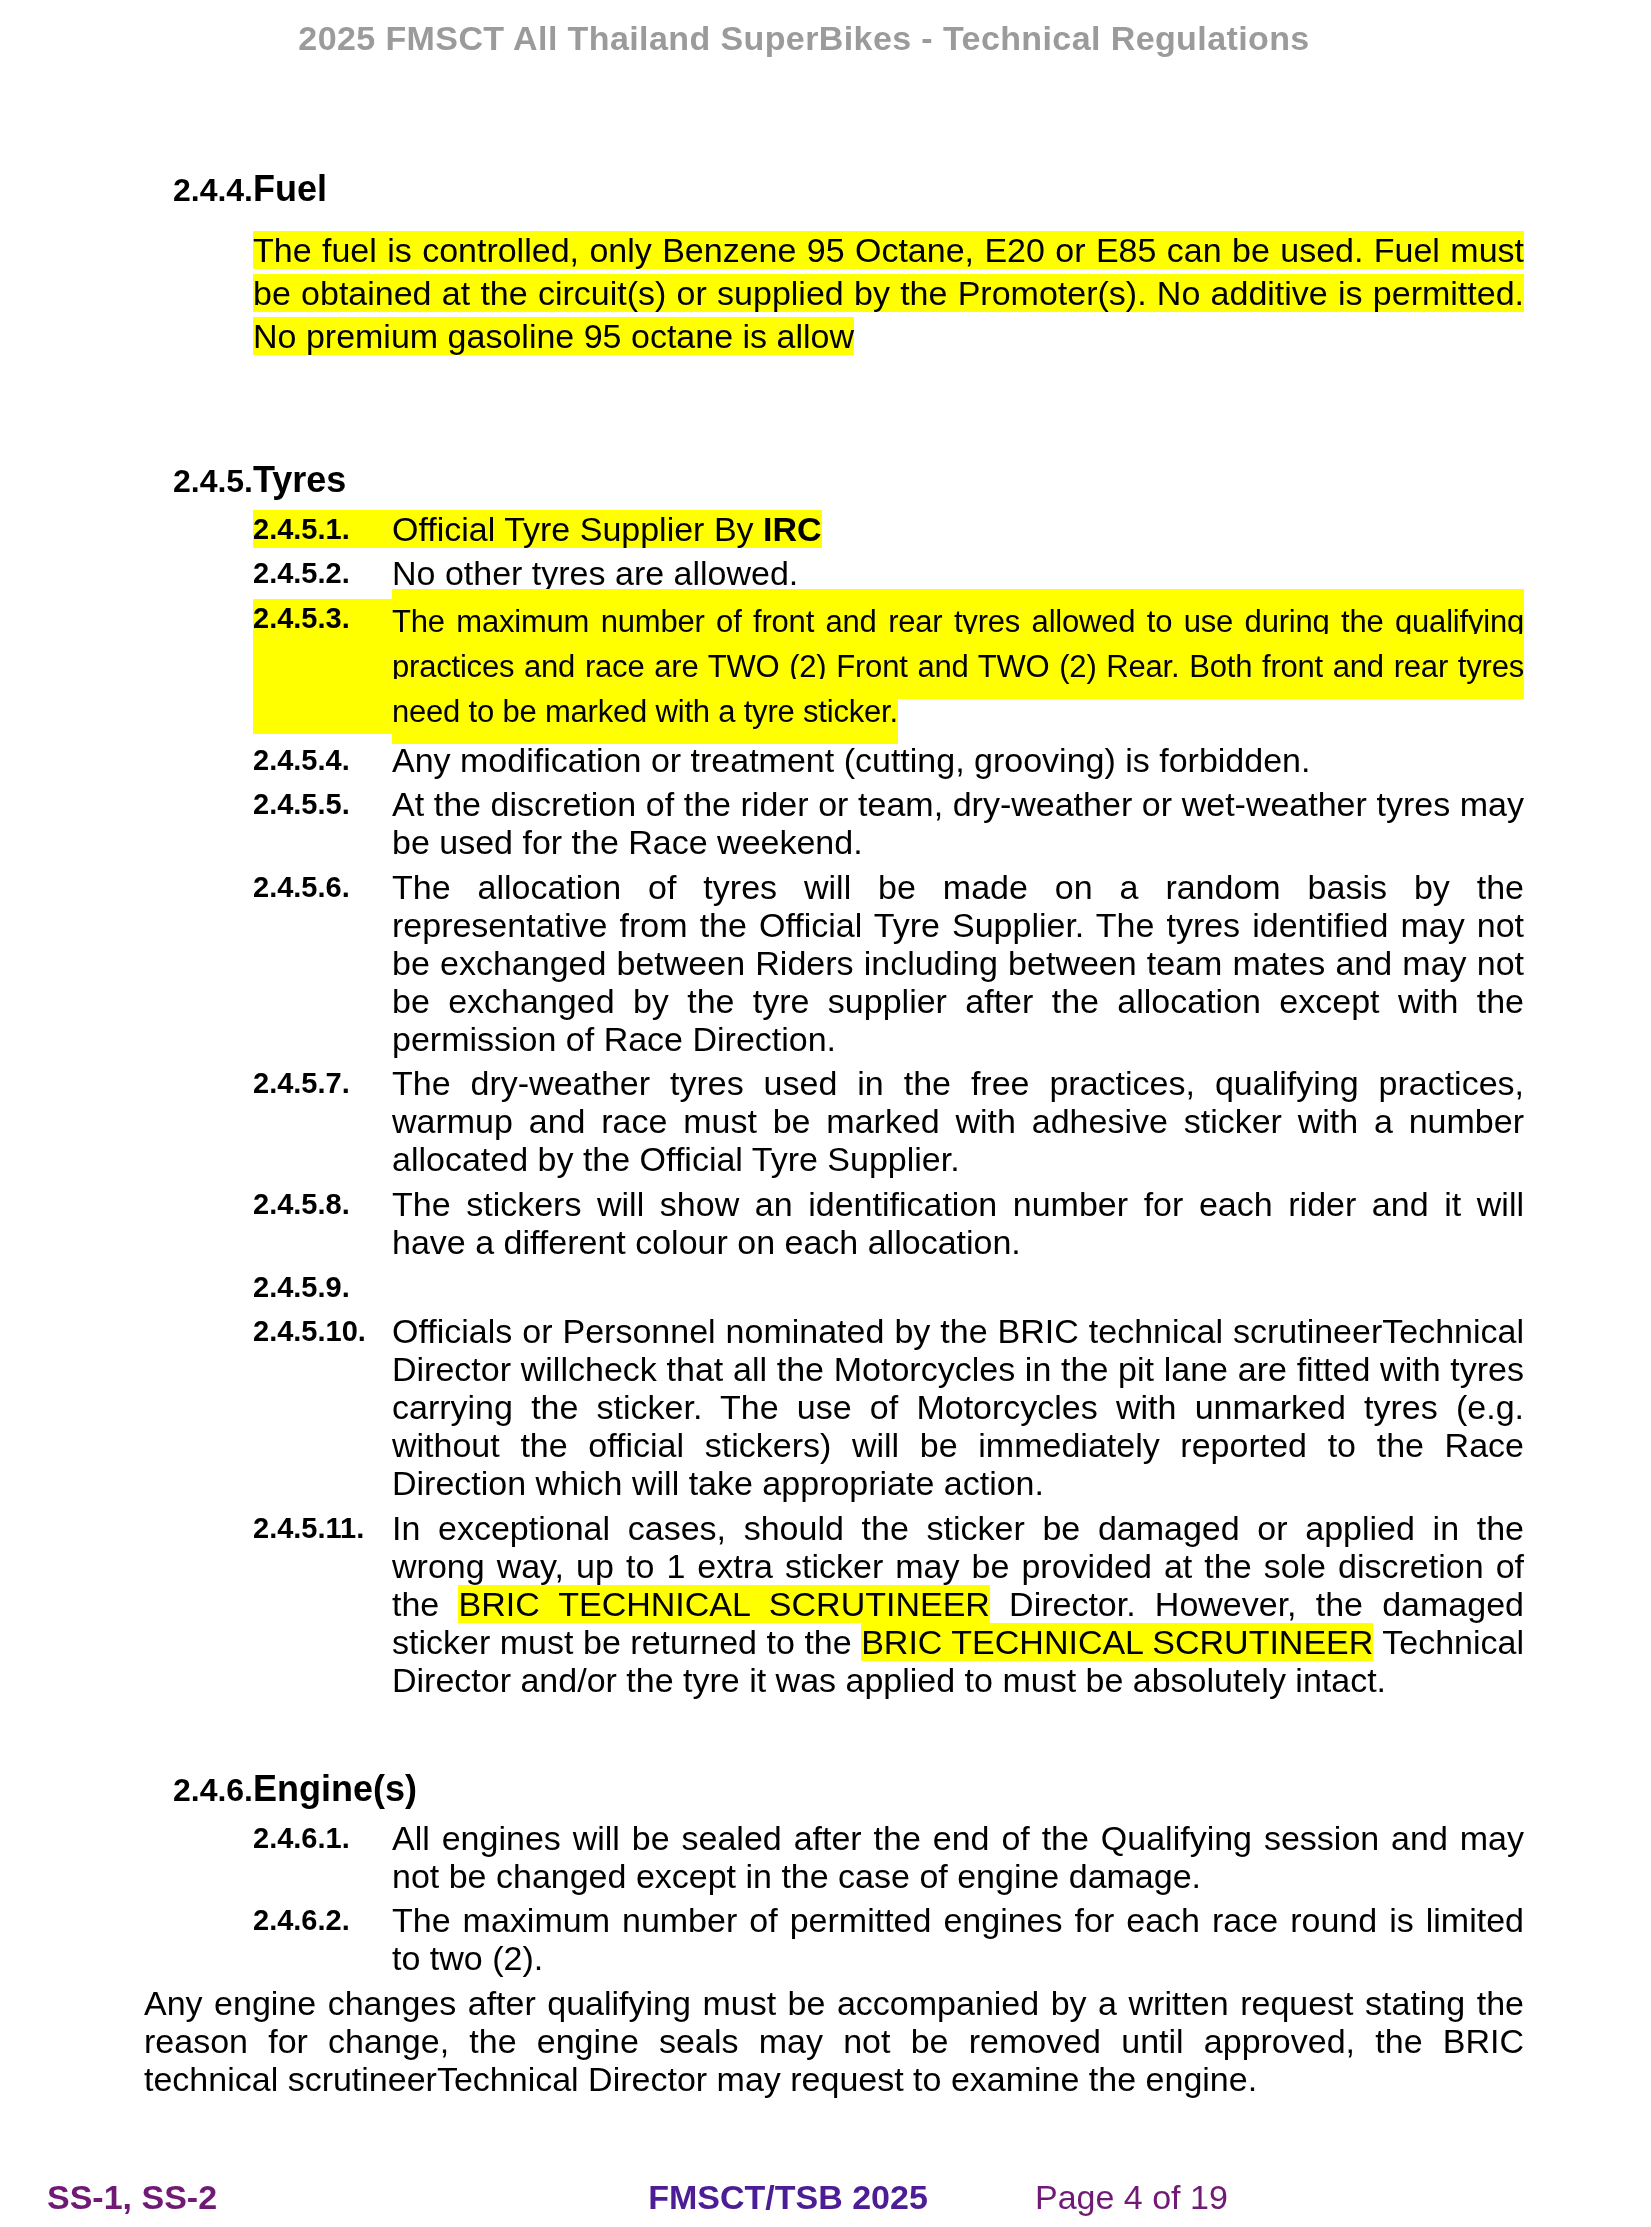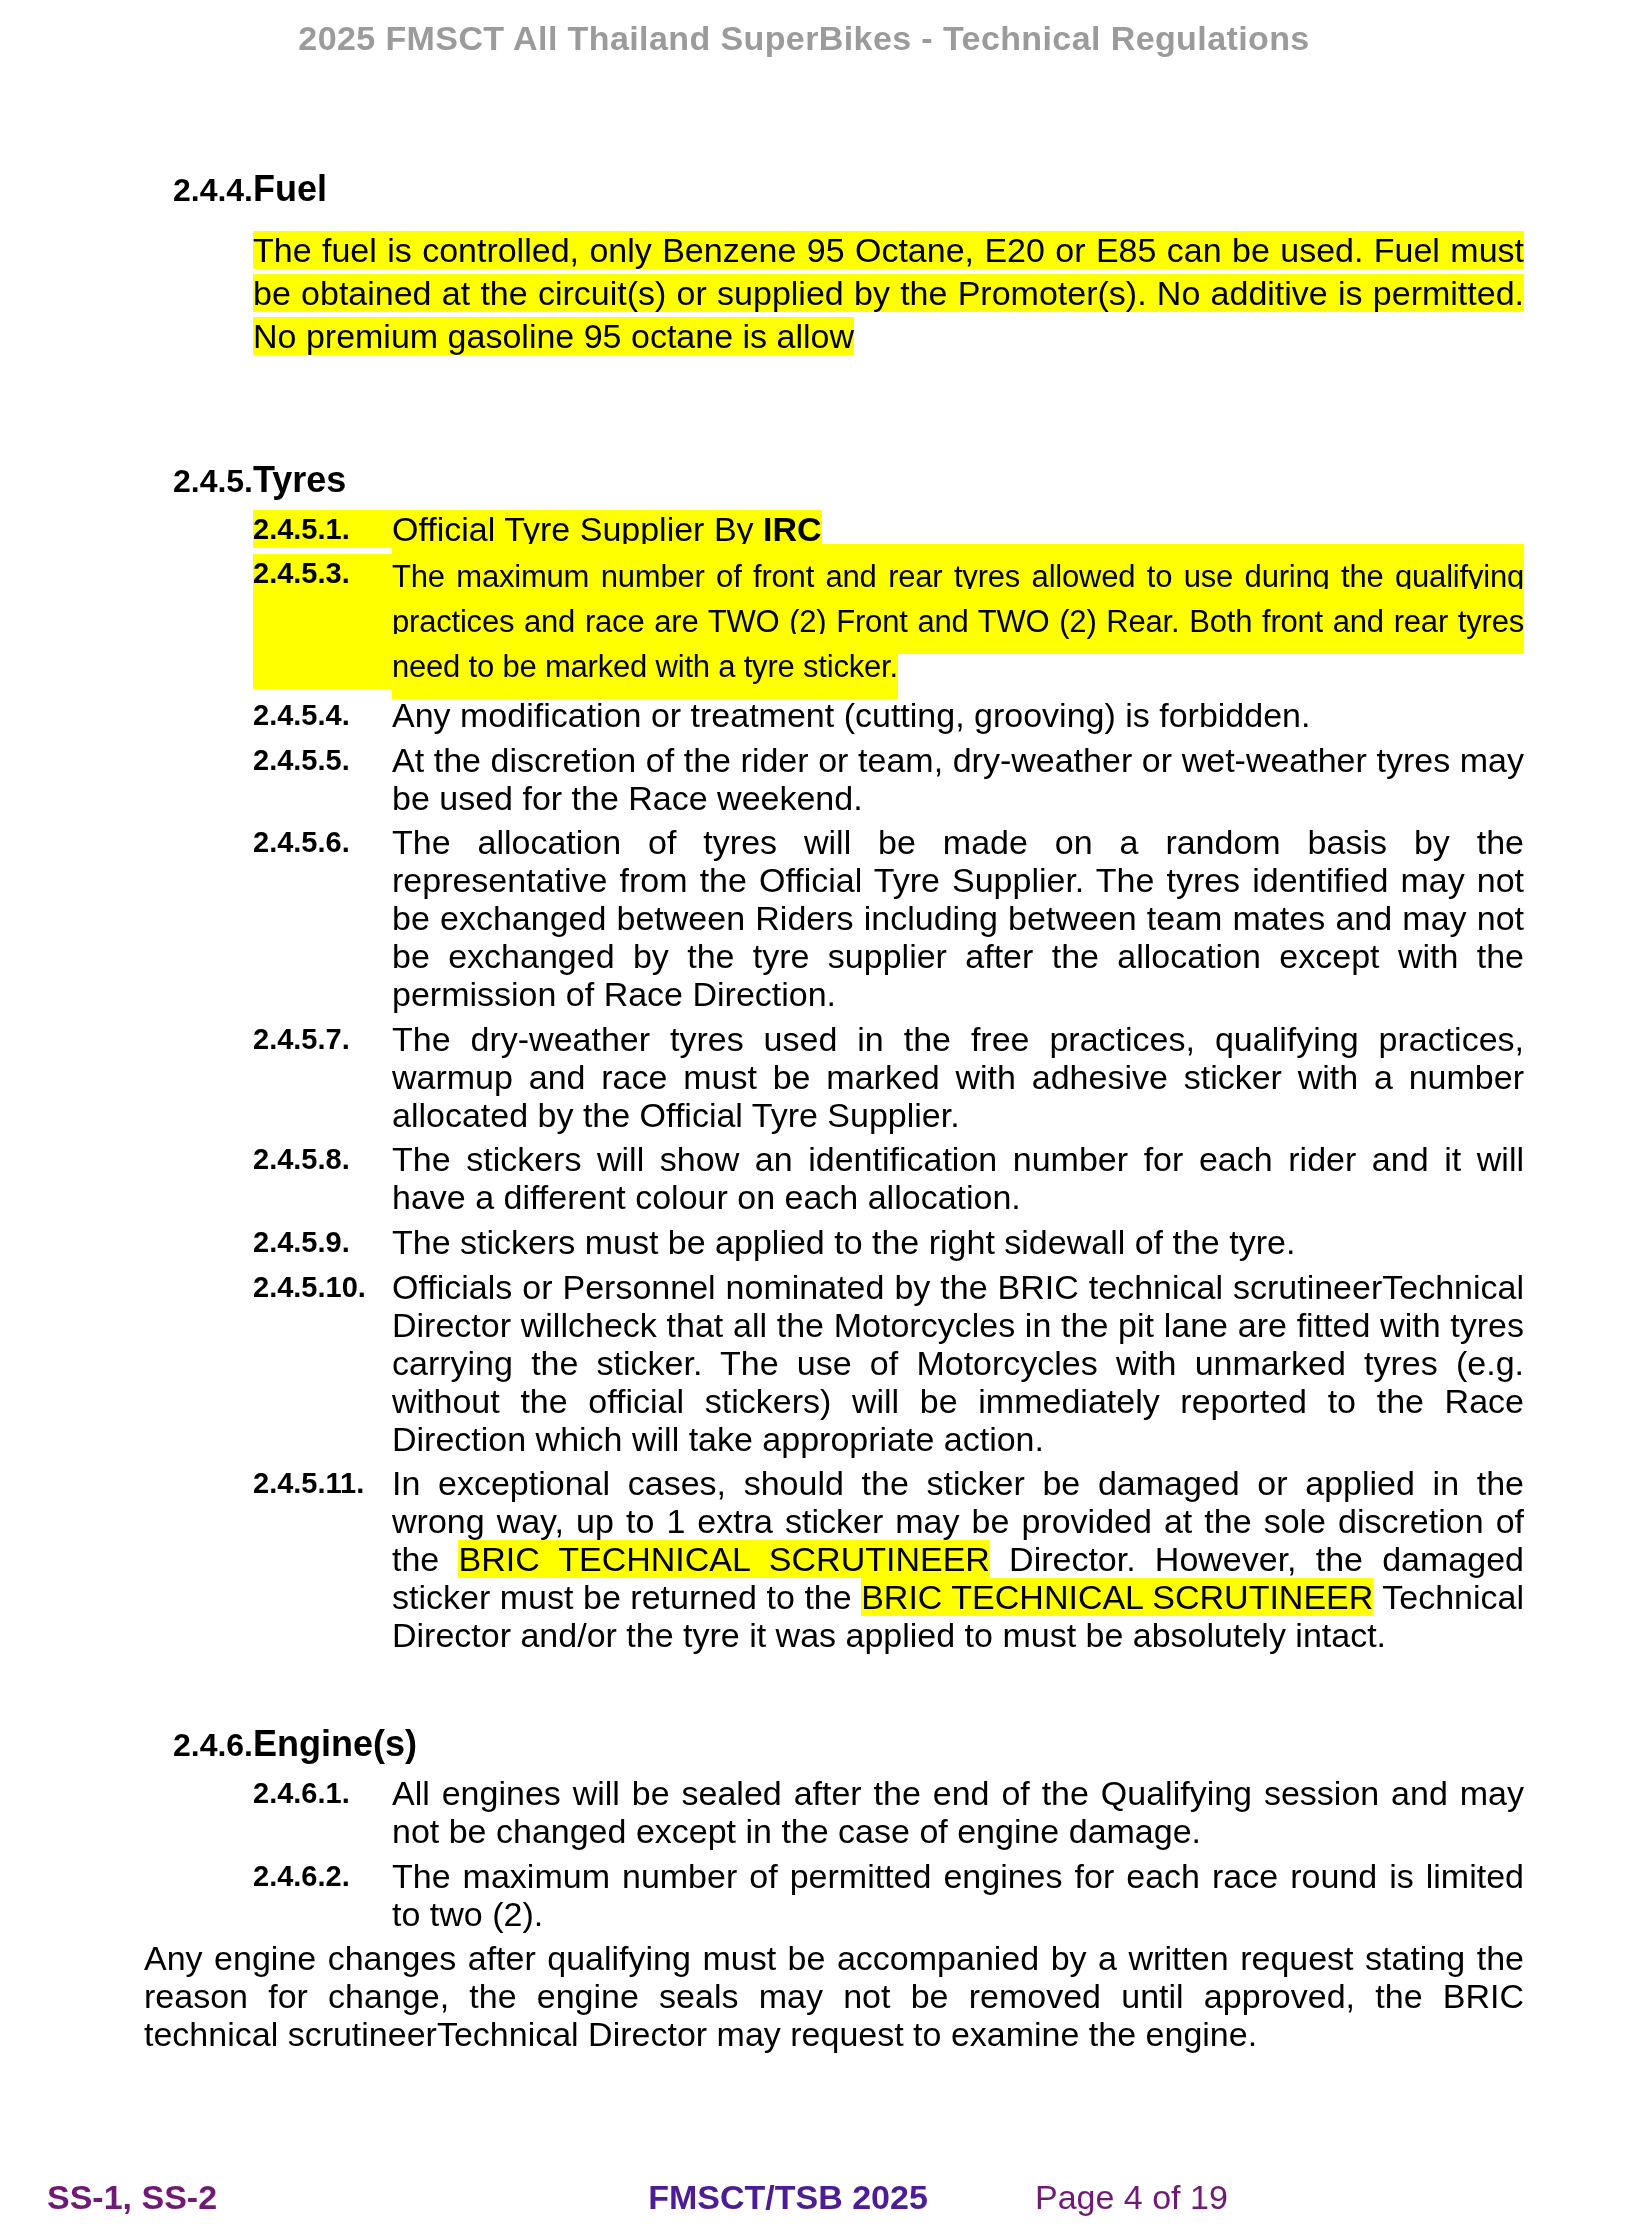--- a/index.html
+++ b/index.html
@@ -99,20 +99,24 @@
     <div class="section s-tyres">
       <div class="section-heading">
         <span class="snum">2.4.5.</span>
         <span class="stitle">Tyres</span>
       </div>
       <div class="items">
         <div class="item">
           <span class="inum hl">2.4.5.1.</span>
           <span class="itext"><span class="hl">Official Tyre Supplier By </span><span class="hl b">IRC</span></span>
         </div>
+        <div class="item">
+          <span class="inum">2.4.5.2.</span>
+          <span class="itext"><span>No other tyres are allowed.</span></span>
+        </div>
         <div class="item small">
           <span class="inum hl">2.4.5.3.</span>
           <span class="itext"><span class="hl">The maximum number of front and rear tyres allowed to use during the qualifying practices and race are TWO (2) Front and TWO (2) Rear. Both front and rear tyres need to be marked with a tyre sticker.</span></span>
         </div>
         <div class="item">
           <span class="inum">2.4.5.4.</span>
           <span class="itext"><span>Any modification or treatment (cutting, grooving) is forbidden.</span></span>
         </div>
         <div class="item">
           <span class="inum">2.4.5.5.</span>
@@ -125,21 +129,20 @@
         <div class="item">
           <span class="inum">2.4.5.7.</span>
           <span class="itext"><span>The dry-weather tyres used in the free practices, qualifying practices, warmup and race must be marked with adhesive sticker with a number allocated by the Official Tyre Supplier.</span></span>
         </div>
         <div class="item">
           <span class="inum">2.4.5.8.</span>
           <span class="itext"><span>The stickers will show an identification number for each rider and it will have a different colour on each allocation.</span></span>
         </div>
         <div class="item">
           <span class="inum">2.4.5.9.</span>
-          <span class="itext"><span>The stickers must be applied to the right sidewall of the tyre.</span></span>
         </div>
         <div class="item">
           <span class="inum">2.4.5.10.</span>
           <span class="itext"><span>Officials or Personnel nominated by the BRIC technical scrutineerTechnical Director willcheck that all the Motorcycles in the pit lane are fitted with tyres carrying the sticker. The use of Motorcycles with unmarked tyres (e.g. without the official stickers) will be immediately reported to the Race Direction which will take appropriate action.</span></span>
         </div>
         <div class="item">
           <span class="inum">2.4.5.11.</span>
           <span class="itext"><span>In exceptional cases, should the sticker be damaged or applied in the wrong way, up to 1 extra sticker may be provided at the sole discretion of the </span><span class="hl">BRIC TECHNICAL SCRUTINEER</span><span> Director. However, the damaged sticker must be returned to the </span><span class="hl">BRIC TECHNICAL SCRUTINEER</span><span> Technical Director and/or the tyre it was applied to must be absolutely intact.</span></span>
         </div>
       </div>

